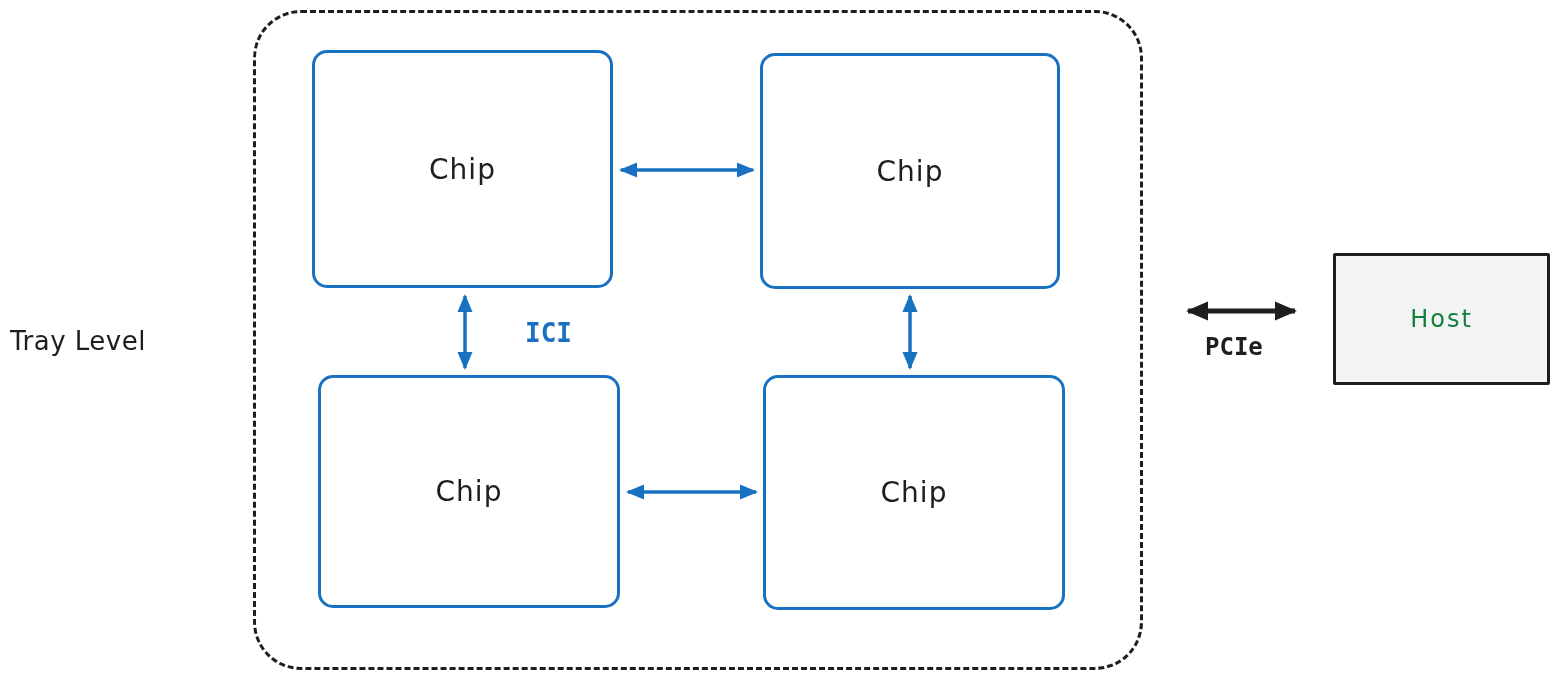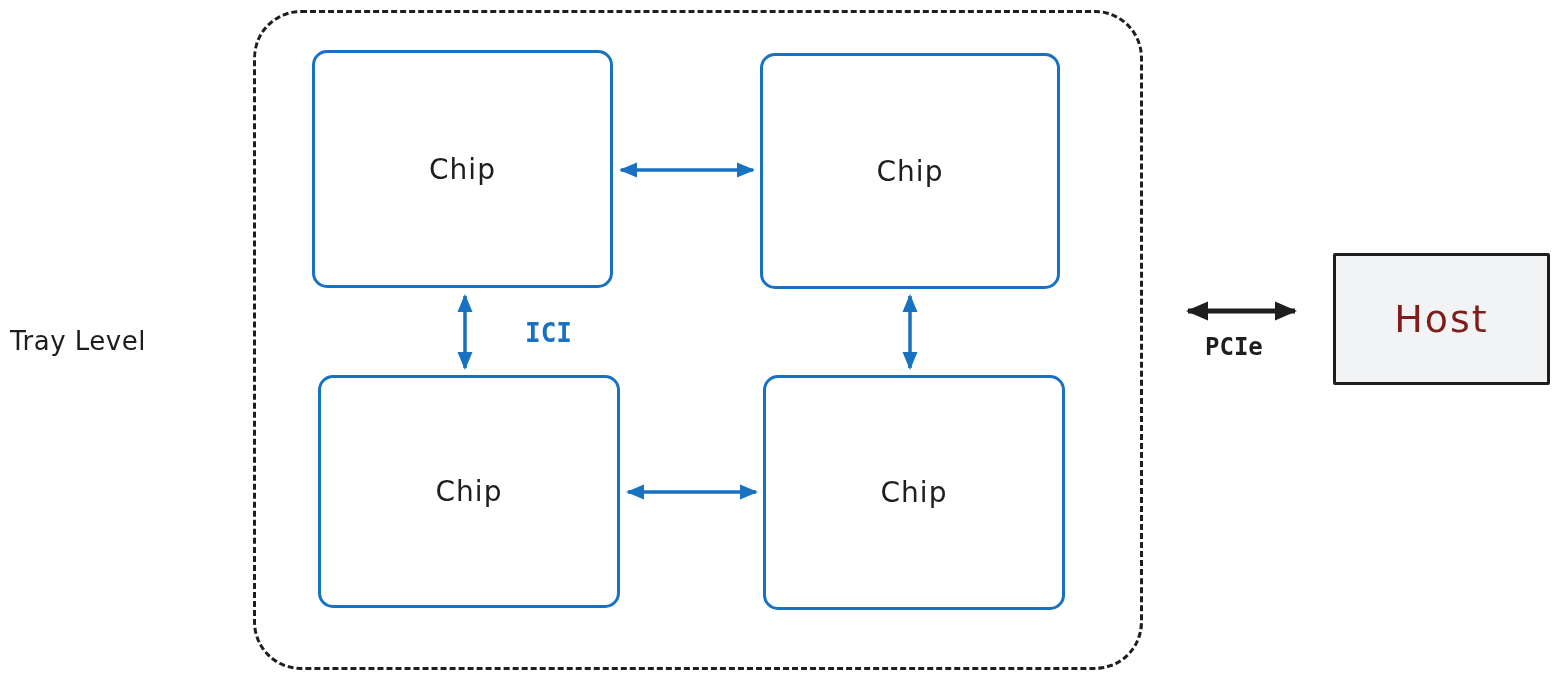--- a/index.html
+++ b/index.html
@@ -95,22 +95,22 @@
     height: 132px;
     border: 3px solid #1e1e1e;
     border-radius: 2px;
     box-sizing: border-box;
     background: #f1f3f5;
     display: flex;
     align-items: center;
     justify-content: center;
   }
   .host-label {
-    font-size: 38px;
-    color: #7f1d1d;
+    font-size: 24px;
+    color: #15803d;
     letter-spacing: 2px;
   }
 </style>
 </head>
 <body>
 
 <div class="canvas">
 
   <div class="abs tray"></div>
 

